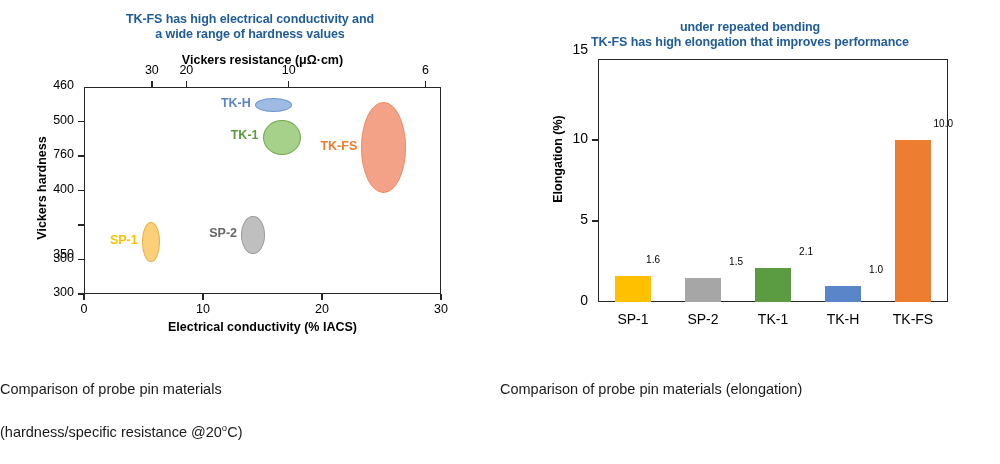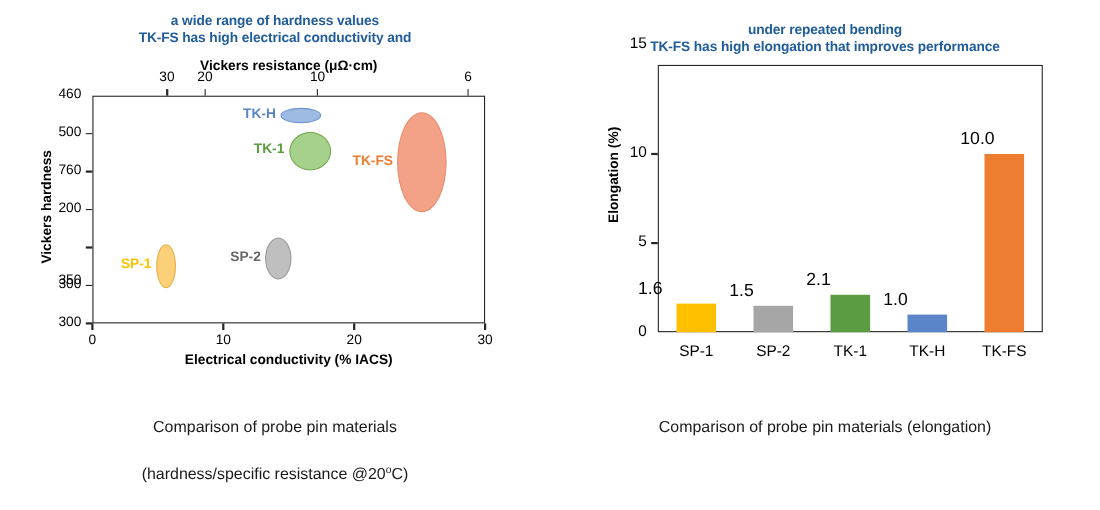--- a/index.html
+++ b/index.html
@@ -25,39 +25,39 @@
   .axis-title-y{
     transform-origin:center center;
     transform:rotate(-90deg);
     white-space:nowrap;
   }
   .tick-label{position:absolute;font-size:12.5px;color:#000;text-align:center;white-space:nowrap;}
   .tick-mark{position:absolute;background:#262626;}
 
   .blob{position:absolute;border-radius:50%;}
   .blob-label{position:absolute;font-weight:bold;font-size:12.5px;white-space:nowrap;}
-  .bar-value{position:absolute;font-size:16px;color:#000;text-align:left;white-space:nowrap;}
+  .bar-value{position:absolute;font-size:10px;color:#000;text-align:right;white-space:nowrap;}
   .cat-label{position:absolute;font-size:14px;color:#000;text-align:center;white-space:nowrap;}
 
   .caption{
-    position:absolute;width:100%;text-align:center;
+    position:absolute;width:100%;text-align:left;
     font-size:14.5px;color:#1a1a1a;white-space:nowrap;
   }
   .sup{font-size:9.5px;vertical-align:super;}
 </style>
 </head>
 <body>
 
 <div class="page">
 
   <div class="panel panel-left">
 
     <div class="chart-title" style="top:12px;">
+      <div>TK-FS has high electrical conductivity and</div>
       <div>a wide range of hardness values</div>
-      <div>TK-FS has high electrical conductivity and</div>
     </div>
 
     <div class="scatter-wrap">
 
       <div class="axis-title" style="left:84px;top:53px;width:357px;">Vickers resistance (μΩ·cm)</div>
 
       <div class="axis-box" id="scatterBox" style="left:84px;top:87px;width:357px;height:207px;"></div>
 
       <div class="axis-title axis-title-y" id="yTitle" style="left:-38px;top:181px;width:160px;">Vickers hardness</div>
 
@@ -72,21 +72,21 @@
           <div class="tick-label" style="left: 297px; top: 302px; width: 50px;">20</div>
           <div class="tick-mark" style="left: 440.2px; top: 294px; width: 1.6px; height: 6px;"></div>
           <div class="tick-label" style="left: 416px; top: 302px; width: 50px;">30</div>
           <div class="tick-mark" style="left: 78px; top: 293.2px; width: 6px; height: 1.6px;"></div>
           <div class="tick-label" style="left: 24px; top: 285px; width: 50px; text-align: right;">300</div>
           <div class="tick-mark" style="left: 78px; top: 258.7px; width: 6px; height: 1.6px;"></div>
           <div class="tick-label" style="left: 24px; top: 250.5px; width: 50px; text-align: right;">300</div>
           <div class="tick-mark" style="left: 78px; top: 224.2px; width: 6px; height: 1.6px;"></div>
           <div class="tick-label" style="left: 24px; top: 216px; width: 50px; text-align: right; margin-top: 31px;">350</div>
           <div class="tick-mark" style="left: 78px; top: 189.7px; width: 6px; height: 1.6px;"></div>
-          <div class="tick-label" style="left: 24px; top: 181.5px; width: 50px; text-align: right;">200</div>
+          <div class="tick-label" style="left: 24px; top: 181.5px; width: 50px; text-align: right;">400</div>
           <div class="tick-mark" style="left: 78px; top: 155.2px; width: 6px; height: 1.6px;"></div>
           <div class="tick-label" style="left: 24px; top: 147px; width: 50px; text-align: right;">760</div>
           <div class="tick-mark" style="left: 78px; top: 120.7px; width: 6px; height: 1.6px;"></div>
           <div class="tick-label" style="left: 24px; top: 112.5px; width: 50px; text-align: right;">500</div>
           <div class="tick-label" style="left: 24px; top: 78px; width: 50px; text-align: right;">460</div>
           <div class="tick-mark" style="left: 151.03px; top: 81px; width: 1.6px; height: 6px;"></div>
           <div class="tick-label" style="left: 126.83px; top: 63px; width: 50px;">30</div>
           <div class="tick-mark" style="left: 185.54px; top: 81px; width: 1.6px; height: 6px;"></div>
           <div class="tick-label" style="left: 161.34px; top: 63px; width: 50px;">20</div>
           <div class="tick-mark" style="left: 287.88px; top: 81px; width: 1.6px; height: 6px;"></div>
@@ -126,21 +126,21 @@
       <div class="axis-box" id="barBox" style="left:98px;top:59px;width:350px;height:243px;"></div>
 
       <div class="axis-title axis-title-y" style="left:-22px;top:152px;width:160px;">Elongation (%)</div>
 
       <div id="barTicks">
           <div class="tick-label" style="left: 42px; top: 292px; width: 46px; text-align: right; font-size: 14px;">0</div>
           <div class="tick-mark" style="left: 92px; top: 220.2px; width: 6px; height: 1.6px;"></div>
           <div class="tick-label" style="left: 42px; top: 211px; width: 46px; text-align: right; font-size: 14px;">5</div>
           <div class="tick-mark" style="left: 92px; top: 139.2px; width: 6px; height: 1.6px;"></div>
           <div class="tick-label" style="left: 42px; top: 130px; width: 46px; text-align: right; font-size: 14px;">10</div>
-          <div class="tick-label" style="left: 42px; top: 31px; width: 46px; text-align: right; font-size: 14px;">15</div>
+          <div class="tick-label" style="left: 42px; top: 41px; width: 46px; text-align: right; font-size: 14px;">15</div>
         </div>
       <div id="barBars">
           <div style="position: absolute; left: 115px; top: 276.08px; width: 36px; height: 25.92px; background: rgb(255, 192, 0);"></div>
           <div class="bar-value" style="left: 80px; top: 254.08px; width: 80px;">1.6</div>
           <div style="position: absolute; left: 185px; top: 277.7px; width: 36px; height: 24.3px; background: rgb(166, 166, 166);"></div>
           <div class="bar-value" style="left: 163px; top: 255.7px; width: 80px;">1.5</div>
           <div style="position: absolute; left: 255px; top: 267.98px; width: 36px; height: 34.02px; background: rgb(91, 155, 65);"></div>
           <div class="bar-value" style="left: 233px; top: 245.98px; width: 80px;">2.1</div>
           <div style="position: absolute; left: 325px; top: 285.8px; width: 36px; height: 16.2px; background: rgb(91, 133, 201);"></div>
           <div class="bar-value" style="left: 303px; top: 263.8px; width: 80px;">1.0</div>

